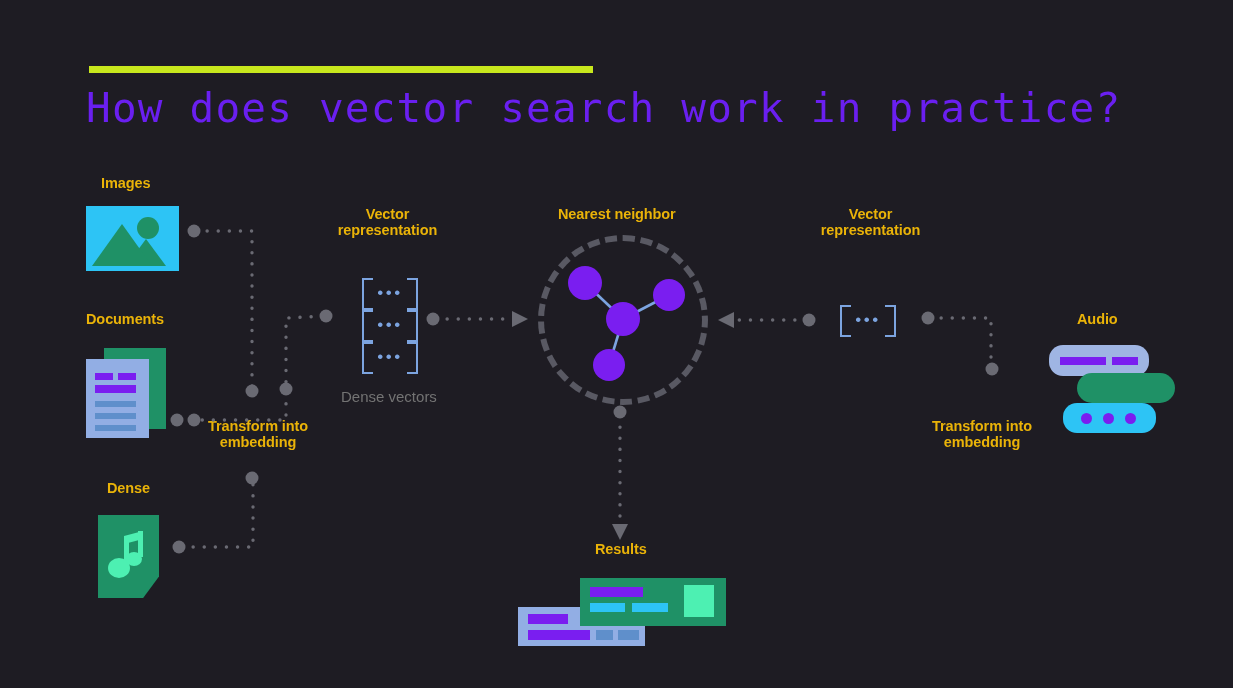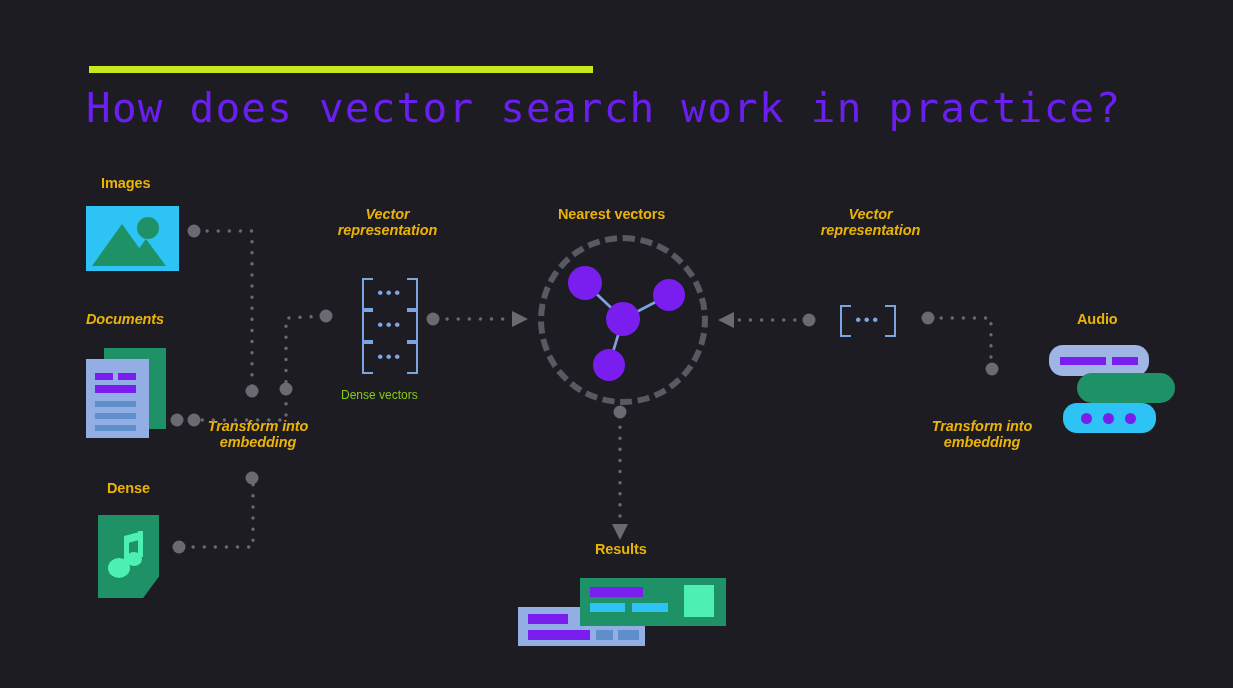--- a/index.html
+++ b/index.html
@@ -49,27 +49,26 @@
     position: absolute;
     font-size: 14.5px;
     font-weight: bold;
     color: #eab308;
     white-space: nowrap;
     letter-spacing: -0.1px;
   }
   .lbl.center {
     text-align: center;
     white-space: normal;
-    font-style: italic;
   }
   .lbl-sub {
     position: absolute;
-    font-size: 12px;
+    font-size: 15px;
     font-weight: normal;
-    color: #84cc16;
+    color: #737373;
     white-space: nowrap;
   }
 
   
   .wires {
     position: absolute;
     left: 0;
     top: 0;
     width: 1233px;
     height: 688px;
@@ -260,21 +259,21 @@
 
   <div class="lbl" style="left:101px; top:175px;">Images</div>
   <div class="icon-images">
     <svg width="93" height="65" viewBox="0 0 93 65">
       <circle cx="62" cy="22" r="11" fill="#1f9166"></circle>
       <polygon points="60,33 80,60 40,60" fill="#1f9166"></polygon>
       <polygon points="36,18 66,60 6,60" fill="#1f9166"></polygon>
     </svg>
   </div>
 
-  <div class="lbl" style="left:86px; top:311px;font-style:italic;">Documents</div>
+  <div class="lbl" style="left:86px; top:311px;">Documents</div>
   <div class="icon-docs">
     <div class="doc-back"></div>
     <div class="doc-front">
       <div class="doc-line purple" style="left:9px; top:14px; width:18px; height:7px;"></div>
       <div class="doc-line purple" style="left:32px; top:14px; width:18px; height:7px;"></div>
       <div class="doc-line purple" style="left:9px; top:26px; width:41px; height:8px;"></div>
       <div class="doc-line" style="left:9px; top:42px; width:41px; height:6px;"></div>
       <div class="doc-line" style="left:9px; top:54px; width:41px; height:6px;"></div>
       <div class="doc-line" style="left:9px; top:66px; width:41px; height:6px;"></div>
     </div>
@@ -314,21 +313,21 @@
       <span class="brk r"></span>
     </div>
     <div class="vecrow">
       <span class="brk l"></span>
       <span class="vdots">•••</span>
       <span class="brk r"></span>
     </div>
   </div>
   <div class="lbl-sub" style="left:341px; top:388px;">Dense vectors</div>
 
-  <div class="lbl" style="left:558px; top:206px;">Nearest vectors</div>
+  <div class="lbl" style="left:558px; top:206px;">Nearest neighbor</div>
   <div class="nn-wrap">
     <div class="nn-ring"></div>
     <svg width="170" height="170" viewBox="0 0 170 170" style="position:absolute;left:0;top:0;">
       <line x1="85" y1="84" x2="47" y2="48" stroke="#7ca4e0" stroke-width="2.6"></line>
       <line x1="85" y1="84" x2="131" y2="60" stroke="#7ca4e0" stroke-width="2.6"></line>
       <line x1="85" y1="84" x2="71" y2="130" stroke="#7ca4e0" stroke-width="2.6"></line>
       <circle cx="47" cy="48" r="17" fill="#7a1ef0"></circle>
       <circle cx="131" cy="60" r="16" fill="#7a1ef0"></circle>
       <circle cx="85" cy="84" r="17" fill="#7a1ef0"></circle>
       <circle cx="71" cy="130" r="16" fill="#7a1ef0"></circle>

